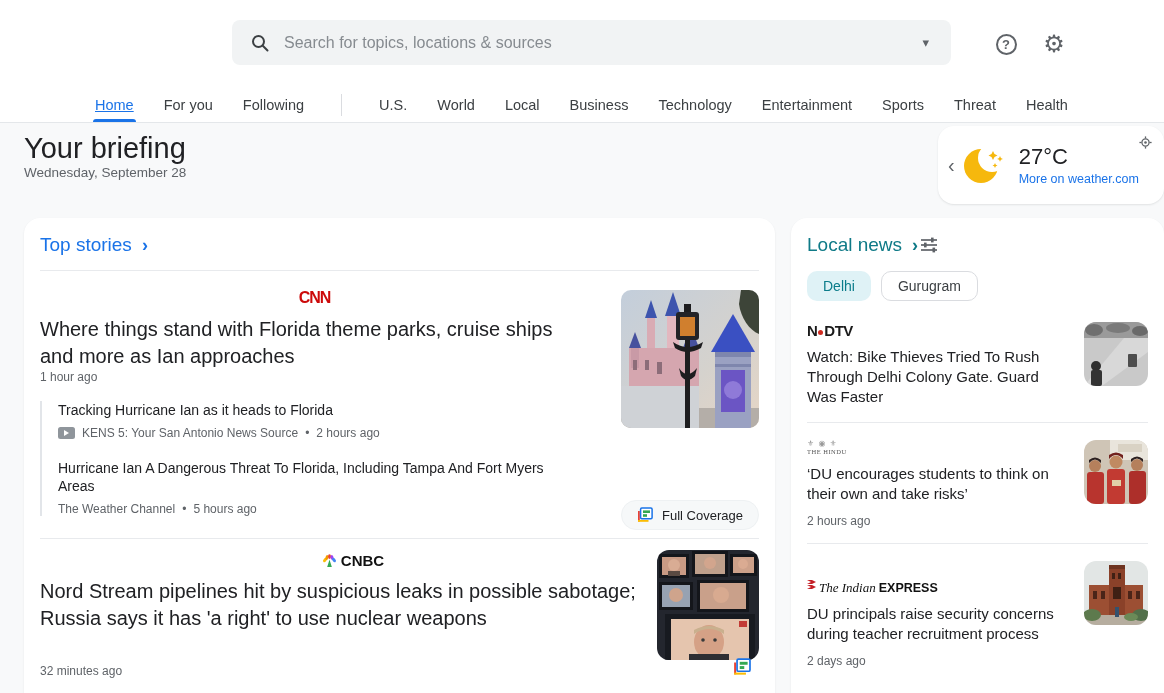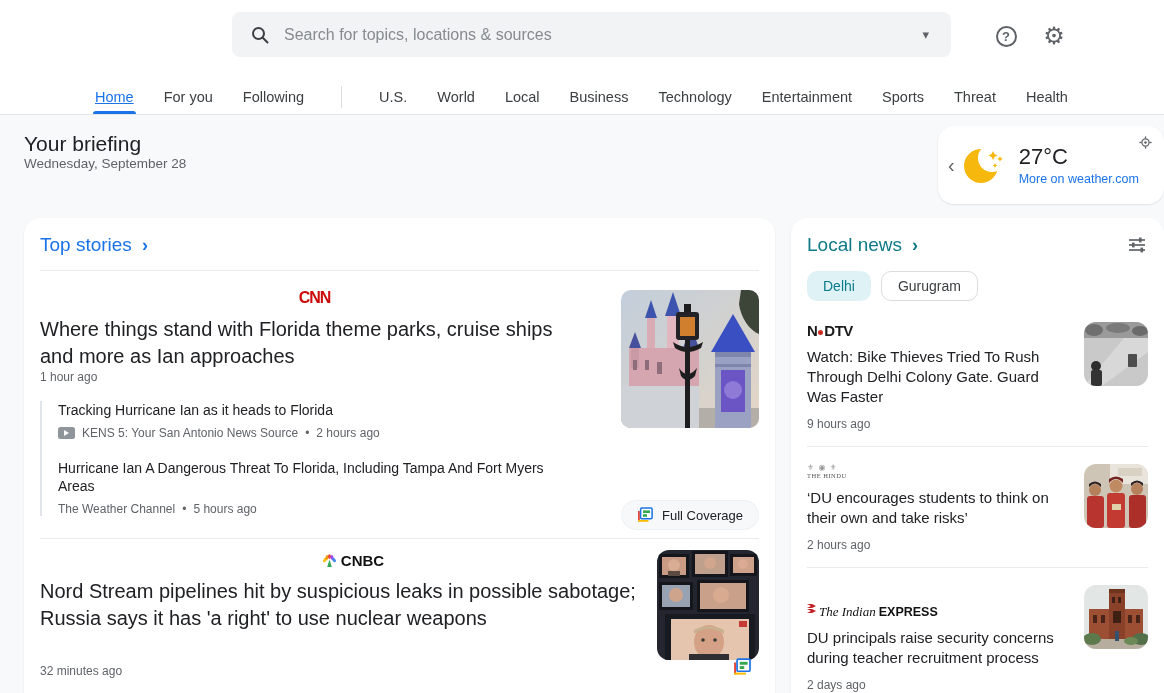--- a/index.html
+++ b/index.html
@@ -2,21 +2,21 @@
 <html><head>
 <meta charset="utf-8">
 <style>
   * { margin:0; padding:0; box-sizing:border-box; }
   html,body { width:1164px; height:693px; }
   body {
     font-family:"Liberation Sans", sans-serif;
     background:#ffffff; position:relative; overflow:hidden; color:#202124;
   }
   
-  .header { position:absolute; top:4px; left:0; width:1164px; height:111px; background:#fff; z-index:5; }
+  .header { position:absolute; top:12px; left:0; width:1164px; height:111px; background:#fff; z-index:5; }
   .header-rule { position:absolute; top:110px; left:0; right:0; height:1px; background:#e4e7ea; }
   .search-bar {
     position:absolute; left:232px; top:8px; width:719px; height:45px;
     background:#f1f3f4; border-radius:8px; display:flex; align-items:center; padding:0 18px;
   }
   .search-input {
     flex:1; border:none; background:transparent; outline:none;
     font-size:16px; color:#202124; margin-left:14px; font-family:"Liberation Sans", sans-serif;
   }
   .search-input::placeholder { color:#868b90; }
@@ -27,21 +27,21 @@
   .gear-icon { left:1039px; font-size:24px; line-height:1; }
   .tabs { position:absolute; left:80px; top:76px; display:flex; align-items:center; height:34px; }
   .tab { padding:0 15px; font-size:14.5px; color:#3c4043; font-weight:500; cursor:pointer; position:relative; height:34px; display:flex; align-items:center; white-space:nowrap; }
   .tab.active { color:#1a73e8;text-decoration:underline; }
   .tab.active::after { content:""; position:absolute; left:13px; right:13px; bottom:0; height:3px; background:#1a73e8; border-radius:3px 3px 0 0; }
   .tab-divider { width:1px; height:22px; background:#dadce0; margin:0 22px; }
   
   .main-bg { position:absolute; top:111px; left:0; width:1164px; height:582px; background:#f8f9fa; }
   
   .briefing { position:absolute; left:24px; top:132px; }
-  .briefing-title { font-size:21px; font-weight:400; color:#202124; }
+  .briefing-title { font-size:29px; font-weight:400; color:#202124; }
   .briefing-date { font-size:13.5px; color:#5f6368; margin-top:0; }
   
   .weather-card {
     position:absolute; top:126px; right:0; width:226px; height:78px; background:#fff;
     border-radius:16px; box-shadow:0 1px 2px rgba(60,64,67,.12); display:flex; align-items:center;
   }
   .weather-prev { font-size:20px; color:#5f6368; padding:0 4px 0 10px; cursor:pointer; }
   .weather-temp { font-size:22px; color:#202124; }
   .weather-link { font-size:12.5px; color:#1a73e8; margin-top:2px; cursor:pointer; white-space:nowrap; }
   .weather-loc { position:absolute; top:10px; right:12px; cursor:pointer; }
@@ -70,21 +70,21 @@
     position:absolute; right:0; bottom:8px; height:30px; border-radius:15px;
     background:#f6f8f9; border:1px solid #eef1f3; display:flex; align-items:center; gap:9px;
     padding:0 15px; font-size:13px; color:#202124; cursor:pointer;
   }
   .story2 { position:relative; margin-top:13px; padding-right:93px; }
   .thumb-md { position:absolute; right:0; top:-2px; width:102px; height:110px; border-radius:12px; overflow:hidden; cursor:pointer; }
   .cnbc-logo-text { font-size:15px; font-weight:800; color:#111; letter-spacing:0; }
   .story2 .time { margin-top:32px; }
   .fc-mini { position:absolute; right:8px; top:106px; cursor:pointer; }
   
-  .local-head-row { display:flex; align-items:center; justify-content:space-between; }
+  .local-head-row { display:flex; align-items:center; }
   .tune-btn { cursor:pointer; padding:2px; }
   .chips { display:flex; gap:10px; margin-top:15px; }
   .chip { height:30px; border-radius:10px; padding:0 16px; display:flex; align-items:center; font-size:14px; cursor:pointer; }
   .chip.active { background:#dff2f6; color:#0b7c8a; font-weight:500; }
   .chip.outline { background:#fff; border:1px solid #dadce0; color:#3c4043; }
   .larticle { display:flex; gap:14px; padding:17px 0 15px 0; }
   .larticle + .larticle { border-top:1px solid #e8eaed; }
   .larticle .txt { flex:1; min-width:0; }
   .lheadline { font-size:15px; line-height:20px; color:#202124; margin-top:8px; cursor:pointer; }
   .larticle .time { margin-top:10px; }
@@ -335,21 +335,20 @@
   </div>
 
   <div class="larticle" style="margin-top:4px;">
     <div class="txt">
       <div class="ndtv-logo">
         <span>N</span>
         <span class="ndtv-dot"></span>
         <span>DTV</span>
       </div>
       <div class="lheadline">Watch: Bike Thieves Tried To Rush Through Delhi Colony Gate. Guard Was Faster</div>
-      <div class="time">9 hours ago</div>
     </div>
     <div class="thumb-sm">
       <svg width="64" height="64" viewBox="0 0 64 64" preserveAspectRatio="none">
         <rect width="64" height="64" fill="#c9c9c9"></rect>
         <rect x="0" y="0" width="64" height="16" fill="#9a9a9a"></rect>
         <ellipse cx="10" cy="8" rx="9" ry="6" fill="#6f6f6f"></ellipse>
         <ellipse cx="34" cy="6" rx="12" ry="5" fill="#7a7a7a"></ellipse>
         <ellipse cx="56" cy="9" rx="8" ry="5" fill="#6a6a6a"></ellipse>
         <polygon points="0,64 40,16 64,16 64,30 18,64" fill="#d8d8d8"></polygon>
         <rect x="44" y="32" width="9" height="13" rx="1" fill="#4d4d4d"></rect>

